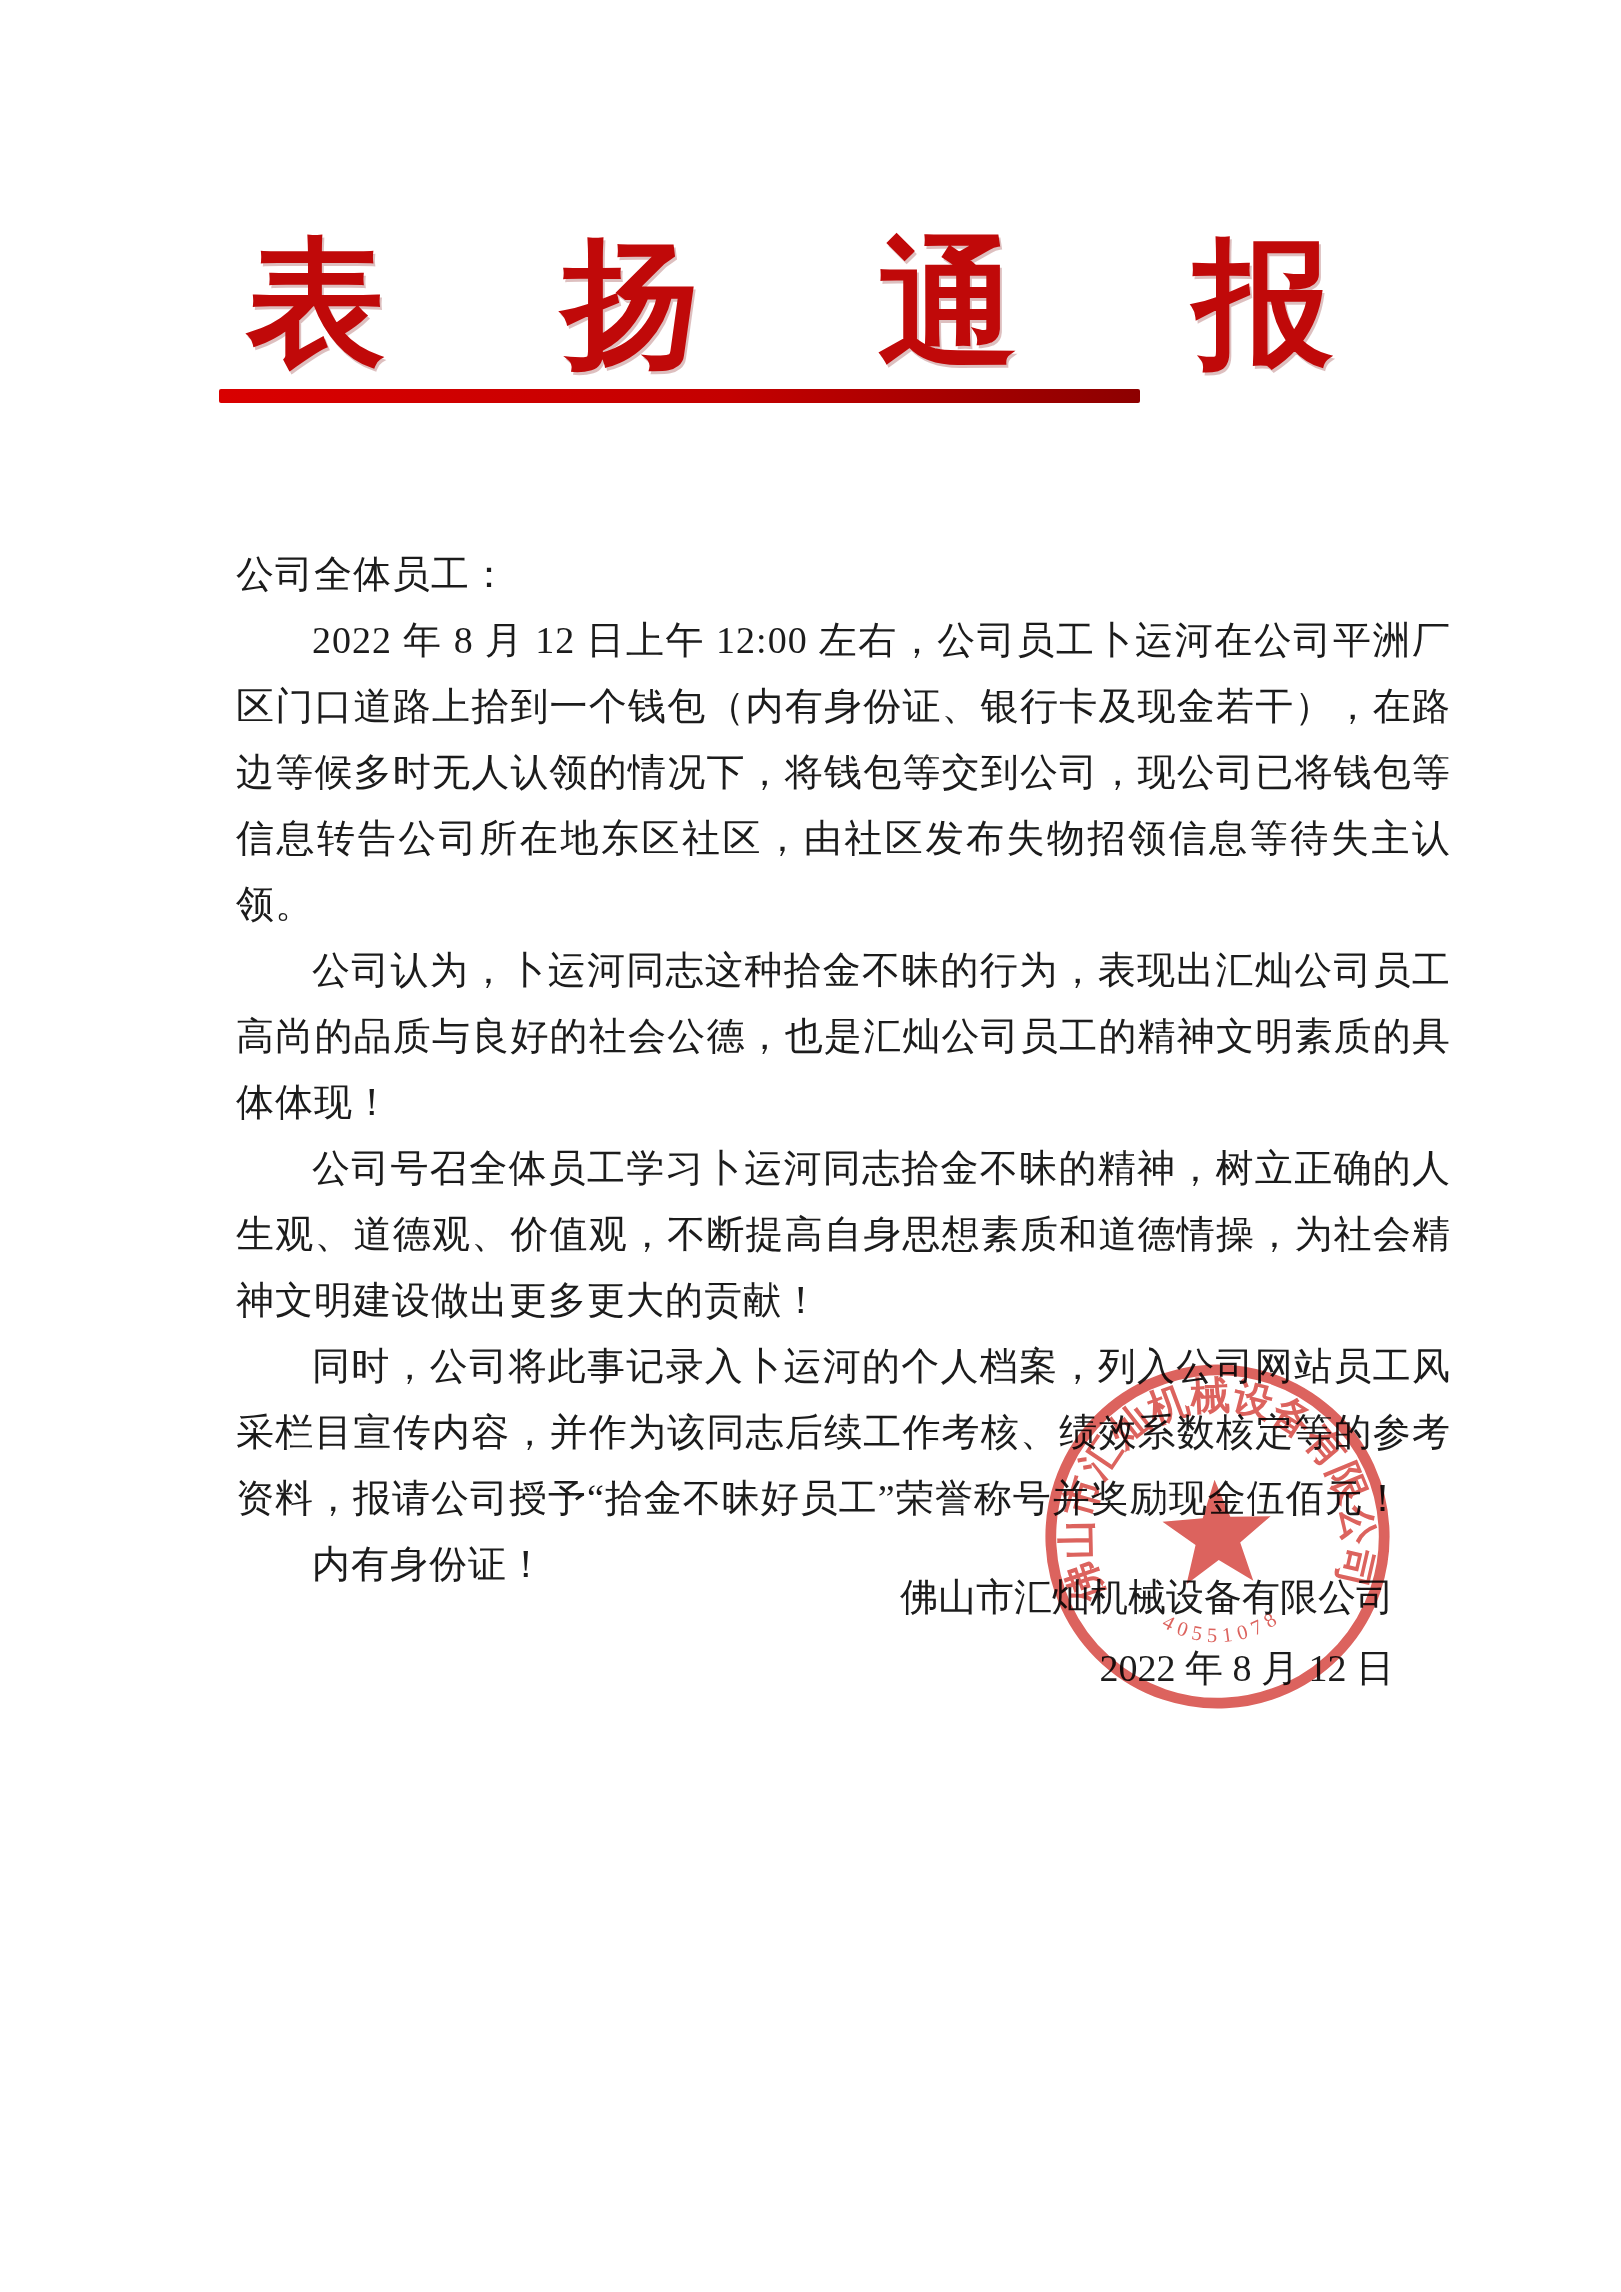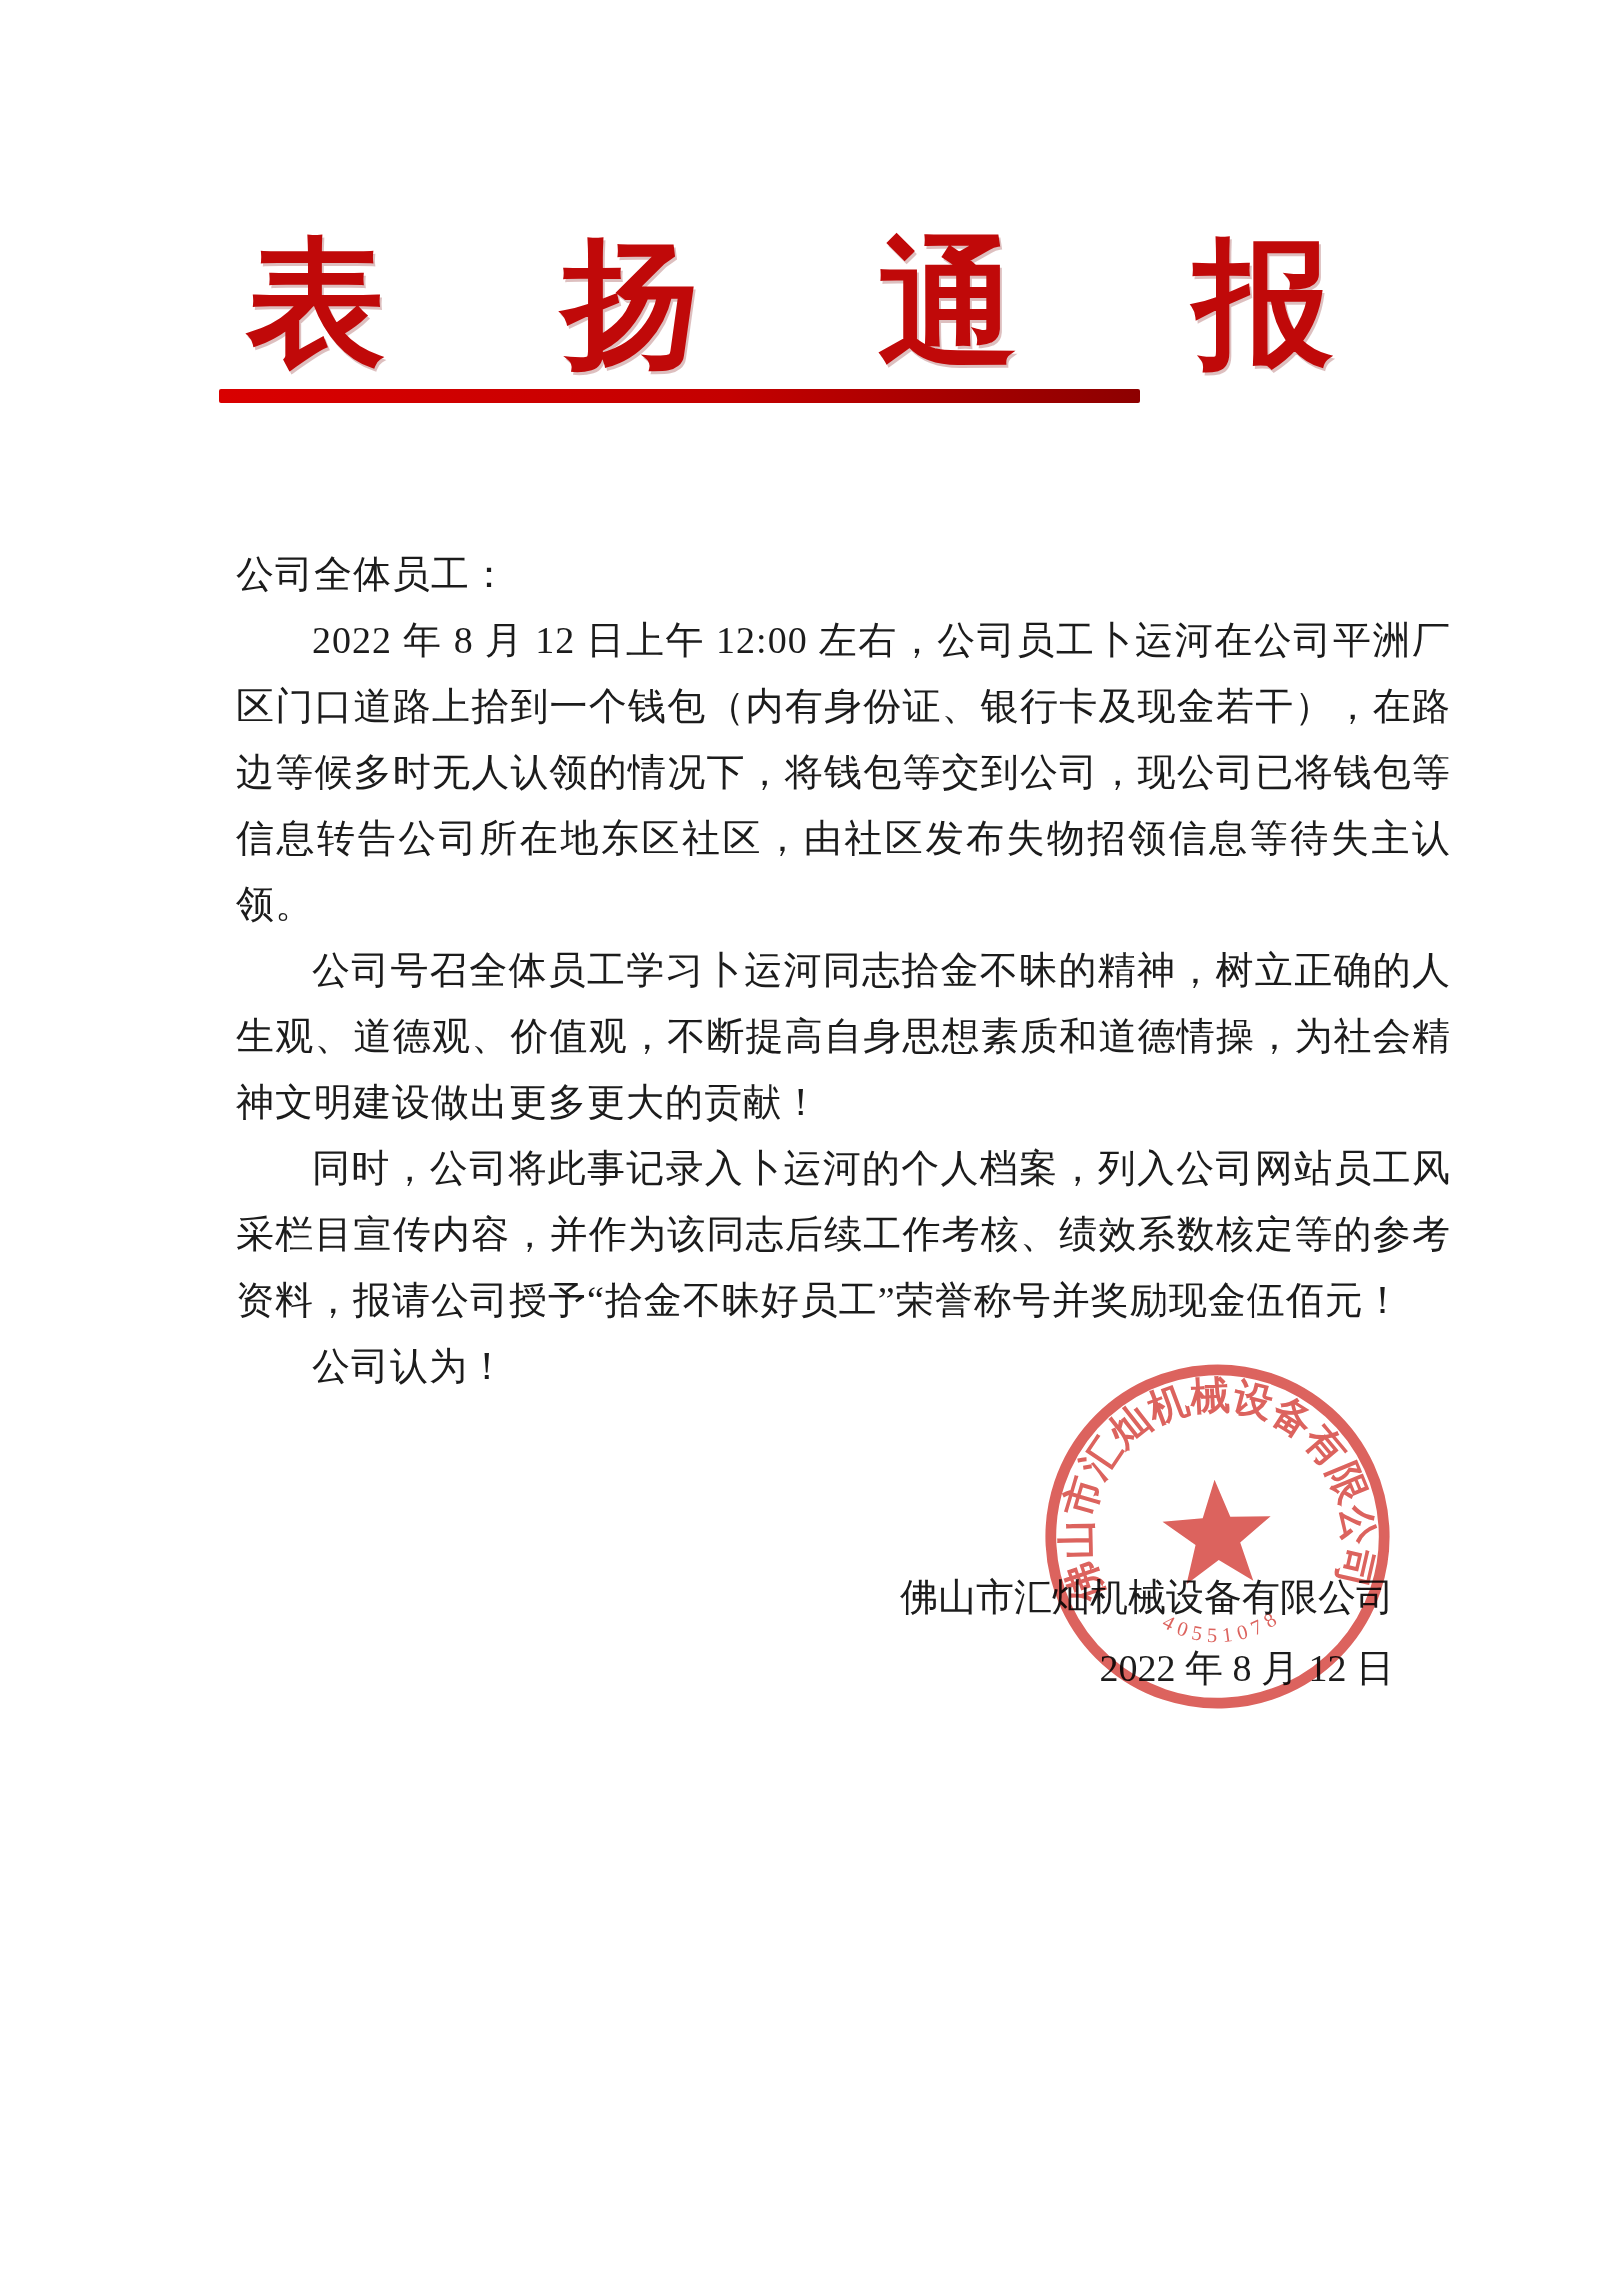--- a/index.html
+++ b/index.html
@@ -82,23 +82,24 @@
 <div class="page">
 
   <div class="title-block">
     <h1 class="notice-title">表 扬 通 报</h1>
     <div class="title-divider"></div>
   </div>
 
   <div class="doc-body">
     <p class="salutation">公司全体员工：</p>
     <p class="para">2022 年 8 月 12 日上午 12:00 左右，公司员工卜运河在公司平洲厂区门口道路上拾到一个钱包（内有身份证、银行卡及现金若干），在路边等候多时无人认领的情况下，将钱包等交到公司，现公司已将钱包等信息转告公司所在地东区社区，由社区发布失物招领信息等待失主认领。</p>
+    <p class="para">公司认为，卜运河同志这种拾金不昧的行为，表现出汇灿公司员工高尚的品质与良好的社会公德，也是汇灿公司员工的精神文明素质的具体体现！</p>
     <p class="para">公司号召全体员工学习卜运河同志拾金不昧的精神，树立正确的人生观、道德观、价值观，不断提高自身思想素质和道德情操，为社会精神文明建设做出更多更大的贡献！</p>
     <p class="para">同时，公司将此事记录入卜运河的个人档案，列入公司网站员工风采栏目宣传内容，并作为该同志后续工作考核、绩效系数核定等的参考资料，报请公司授予“拾金不昧好员工”荣誉称号并奖励现金伍佰元！</p>
-    <p class="para">公司认为！</p>
+    <p class="para">内有身份证！</p>
   </div>
 
   <div class="signature">
     <div>佛山市汇灿机械设备有限公司</div>
     <div>2022 年 8 月 12 日</div>
   </div>
 
   <svg class="seal" viewBox="0 0 360 360">
     <defs>
       <path id="sealTopArc" d="M 67.4 245 A 130 130 0 1 1 292.6 245" fill="none"></path>

